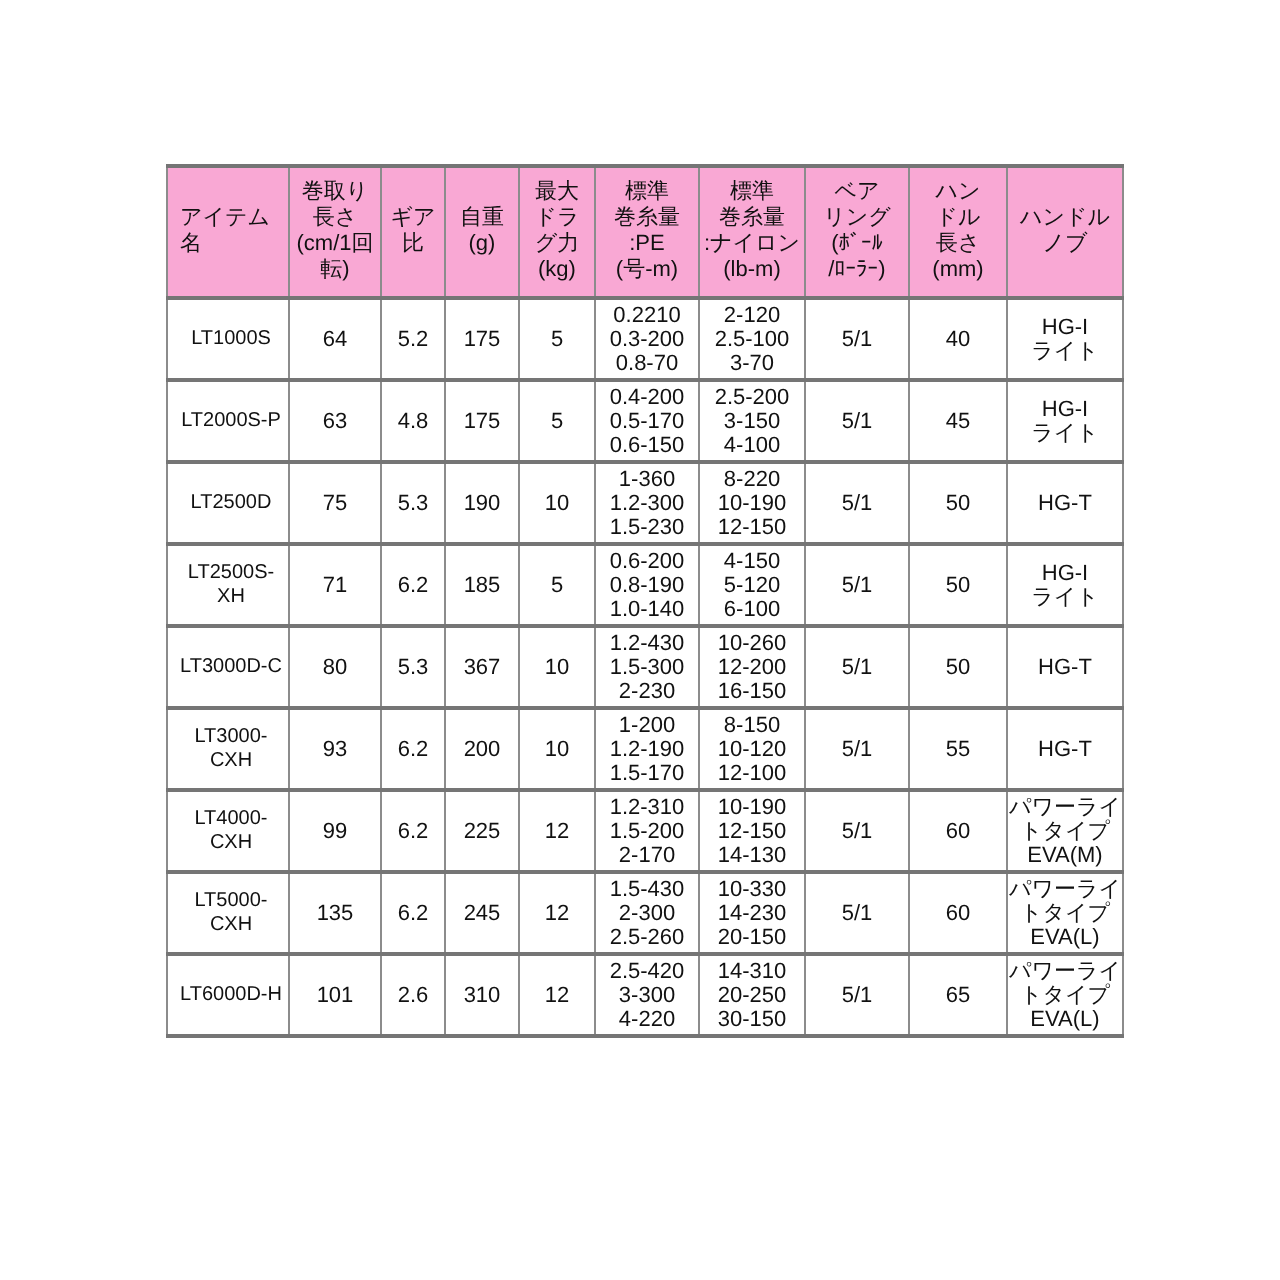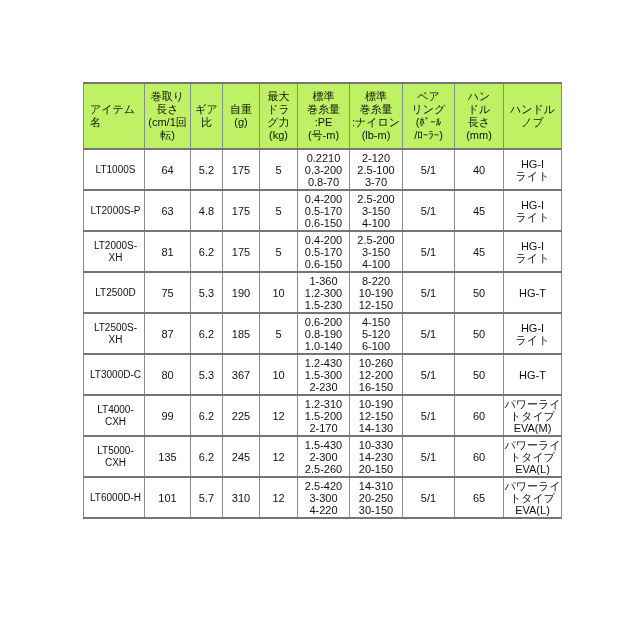--- a/index.html
+++ b/index.html
@@ -25,21 +25,21 @@
   table.spec td {
     border-left: 1px solid #8c8c8c;
     border-right: 1px solid #8c8c8c;
     border-top: 2px solid #757575;
     border-bottom: 2px solid #757575;
     color: #111111;
     vertical-align: middle;
     overflow: hidden;
   }
   table.spec th {
-    background: #bef264;
+    background: #f9a8d4;
     font-weight: normal;
     font-size: 11px;
     line-height: 13px;
     text-align: center;
     white-space: pre-line;
     padding: 2px 0;
     height: 60px;
   }
   table.spec th.col-name {
     text-align: left;
@@ -145,55 +145,38 @@
 0.6-150</td>
           <td class="col-nylon">2.5-200
 3-150
 4-100</td>
           <td class="col-bearing">5/1</td>
           <td class="col-handle">45</td>
           <td class="col-knob">HG-I
 ライト</td>
         </tr>
         <tr>
-          <td class="col-name">LT2000S-XH</td>
-          <td class="col-length">81</td>
-          <td class="col-gear">6.2</td>
-          <td class="col-weight">175</td>
-          <td class="col-drag">5</td>
-          <td class="col-pe">0.4-200
-0.5-170
-0.6-150</td>
-          <td class="col-nylon">2.5-200
-3-150
-4-100</td>
-          <td class="col-bearing">5/1</td>
-          <td class="col-handle">45</td>
-          <td class="col-knob">HG-I
-ライト</td>
-        </tr>
-        <tr>
           <td class="col-name">LT2500D</td>
           <td class="col-length">75</td>
           <td class="col-gear">5.3</td>
           <td class="col-weight">190</td>
           <td class="col-drag">10</td>
           <td class="col-pe">1-360
 1.2-300
 1.5-230</td>
           <td class="col-nylon">8-220
 10-190
 12-150</td>
           <td class="col-bearing">5/1</td>
           <td class="col-handle">50</td>
           <td class="col-knob">HG-T</td>
         </tr>
         <tr>
           <td class="col-name">LT2500S-XH</td>
-          <td class="col-length">87</td>
+          <td class="col-length">71</td>
           <td class="col-gear">6.2</td>
           <td class="col-weight">185</td>
           <td class="col-drag">5</td>
           <td class="col-pe">0.6-200
 0.8-190
 1.0-140</td>
           <td class="col-nylon">4-150
 5-120
 6-100</td>
           <td class="col-bearing">5/1</td>
@@ -211,20 +194,36 @@
 1.5-300
 2-230</td>
           <td class="col-nylon">10-260
 12-200
 16-150</td>
           <td class="col-bearing">5/1</td>
           <td class="col-handle">50</td>
           <td class="col-knob">HG-T</td>
         </tr>
         <tr>
+          <td class="col-name">LT3000-CXH</td>
+          <td class="col-length">93</td>
+          <td class="col-gear">6.2</td>
+          <td class="col-weight">200</td>
+          <td class="col-drag">10</td>
+          <td class="col-pe">1-200
+1.2-190
+1.5-170</td>
+          <td class="col-nylon">8-150
+10-120
+12-100</td>
+          <td class="col-bearing">5/1</td>
+          <td class="col-handle">55</td>
+          <td class="col-knob">HG-T</td>
+        </tr>
+        <tr>
           <td class="col-name">LT4000-CXH</td>
           <td class="col-length">99</td>
           <td class="col-gear">6.2</td>
           <td class="col-weight">225</td>
           <td class="col-drag">12</td>
           <td class="col-pe">1.2-310
 1.5-200
 2-170</td>
           <td class="col-nylon">10-190
 12-150
@@ -249,21 +248,21 @@
 20-150</td>
           <td class="col-bearing">5/1</td>
           <td class="col-handle">60</td>
           <td class="col-knob">パワーライ
 トタイプ
 EVA(L)</td>
         </tr>
         <tr>
           <td class="col-name">LT6000D-H</td>
           <td class="col-length">101</td>
-          <td class="col-gear">5.7</td>
+          <td class="col-gear">2.6</td>
           <td class="col-weight">310</td>
           <td class="col-drag">12</td>
           <td class="col-pe">2.5-420
 3-300
 4-220</td>
           <td class="col-nylon">14-310
 20-250
 30-150</td>
           <td class="col-bearing">5/1</td>
           <td class="col-handle">65</td>

